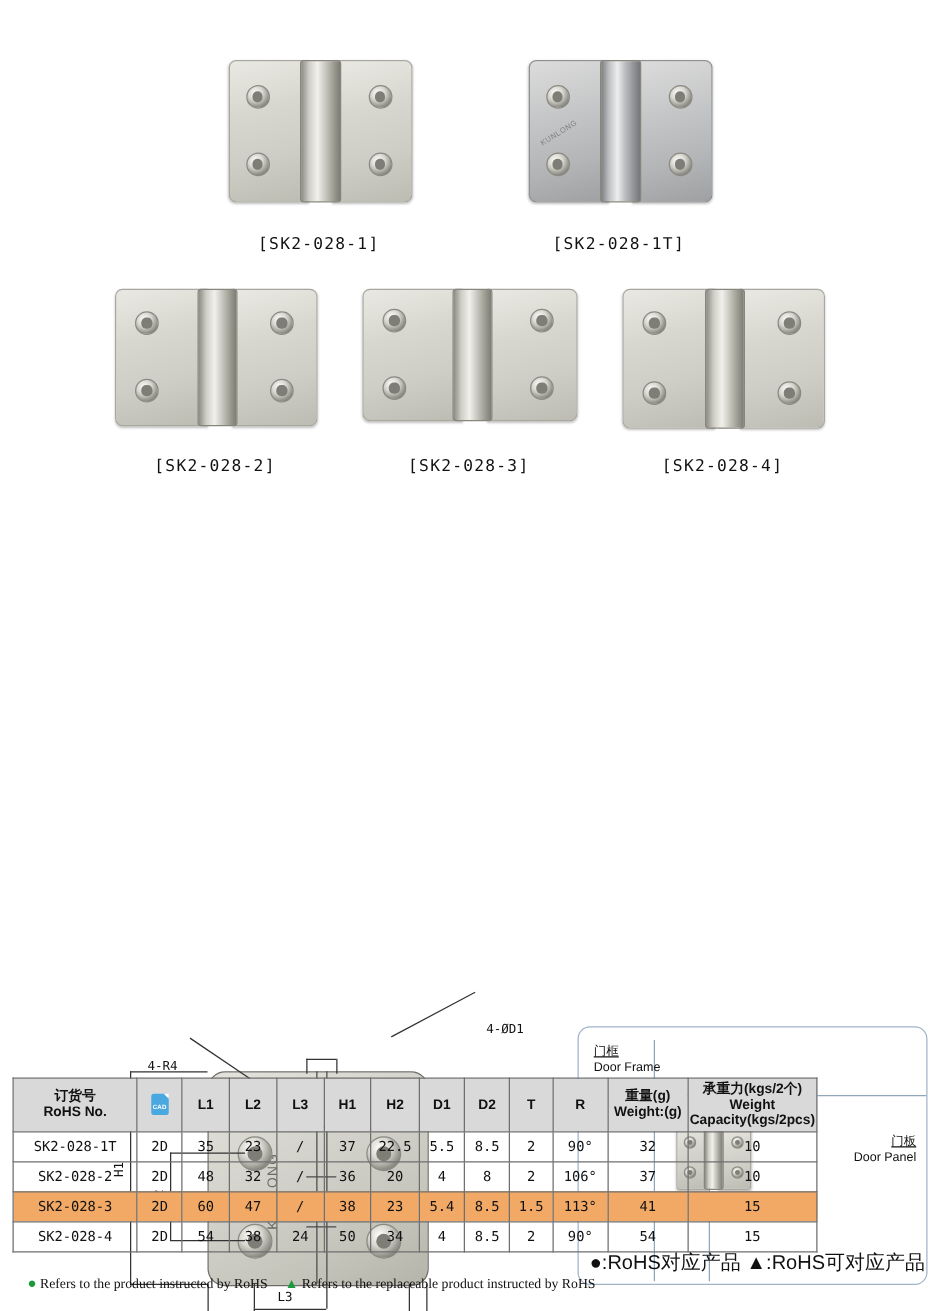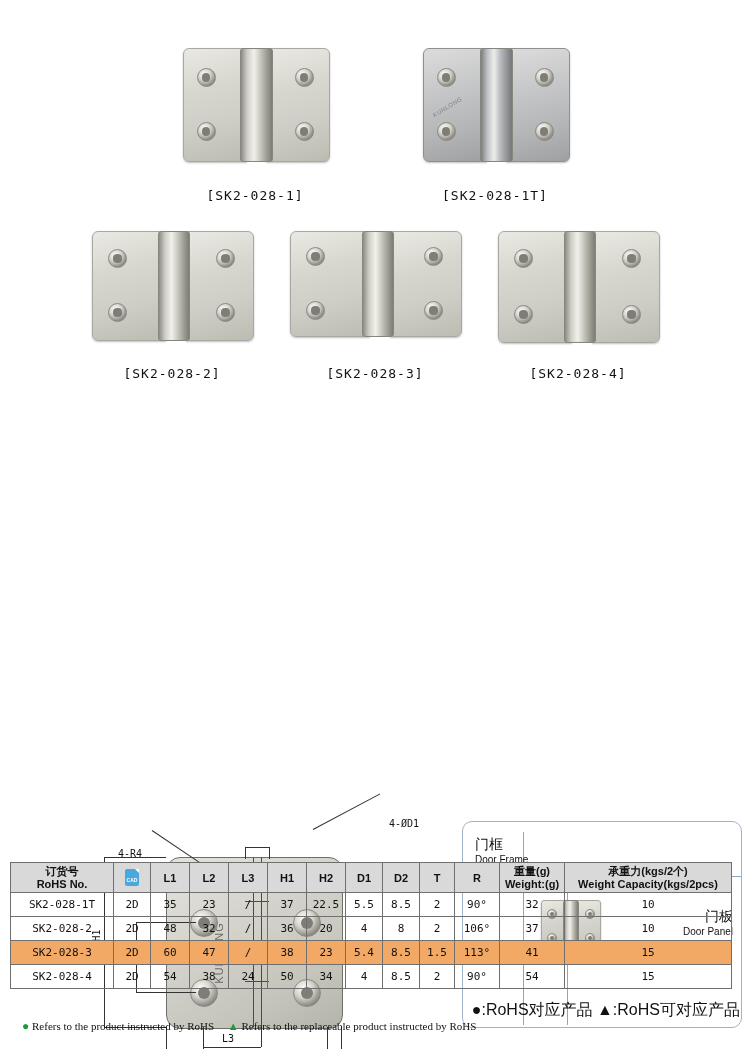--- a/index.html
+++ b/index.html
@@ -79,25 +79,25 @@
     position:absolute;font-size:11px;letter-spacing:1px;color:#6b6a63;
     transform:rotate(-90deg);font-family:"Liberation Sans",sans-serif;
   }
 
   .inset{
     position:absolute;border:1px solid #9fb4c9;border-radius:10px;background:#fff;
   }
   .inset-label{
     position:absolute;font-size:10px;color:#111;line-height:1.25;text-align:center;
   }
-  .inset-label .cn{font-size:14px;}
+  .inset-label .cn{font-size:10px;text-decoration:underline;}
 
   
   table.spec{
-    position:absolute;left:10px;top:862px;border-collapse:collapse;width:722px;
+    position:absolute;left:10px;top:862px;border-collapse:collapse;width:644px;
     font-size:11px;
   }
   table.spec th, table.spec td{
     border:1px solid #6f6f6f;text-align:center;padding:2px 1px;height:19px;
     font-family:"DejaVu Sans Mono", monospace;color:#111;
   }
   table.spec thead th{background:#d9d9d9;font-family:"Liberation Sans",sans-serif;}
   tr.hl td{background:#f2a965;}
   .cad-cell{background:#d9d9d9;}
   .cad-badge{

